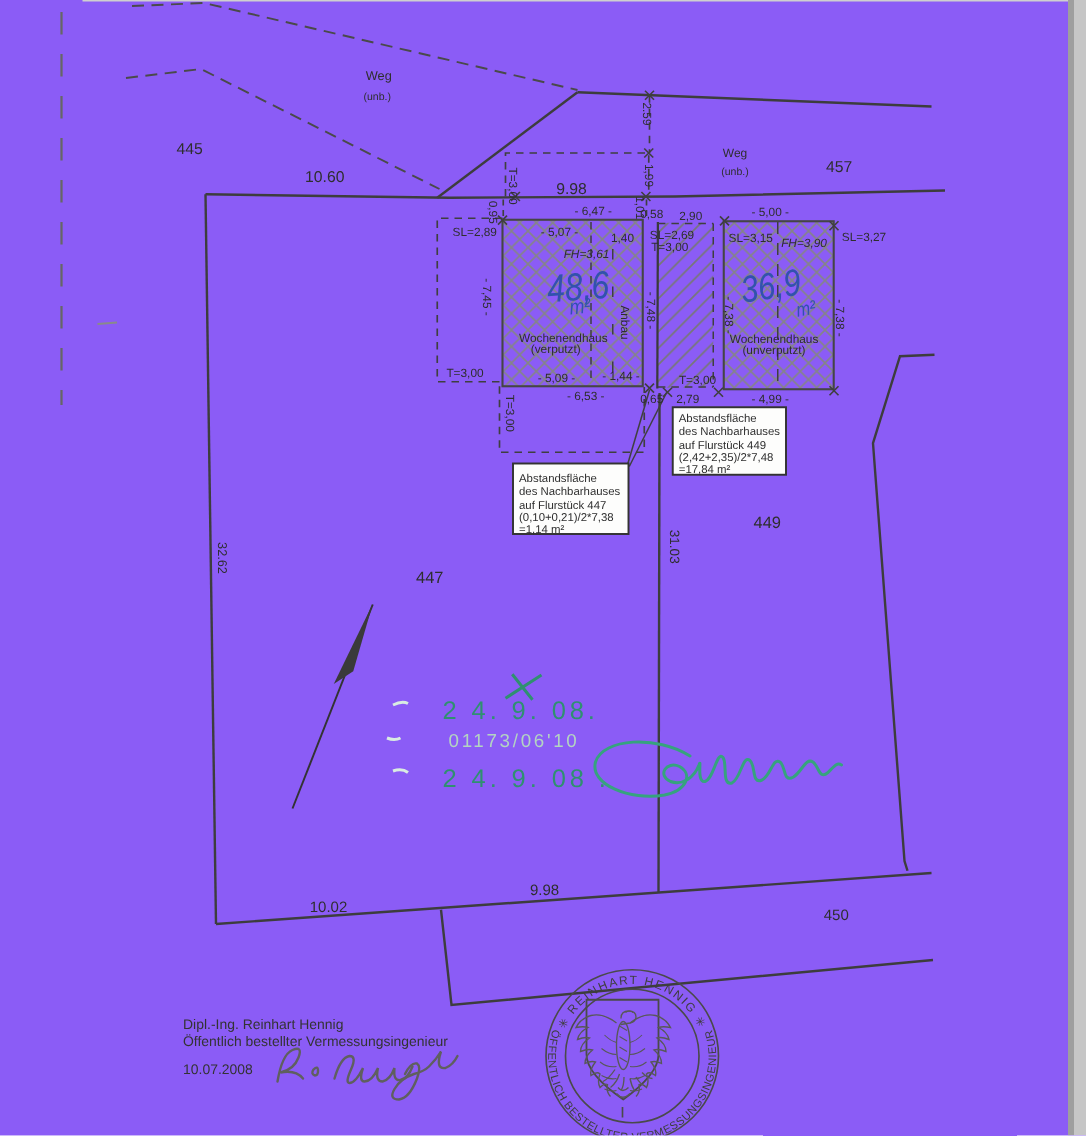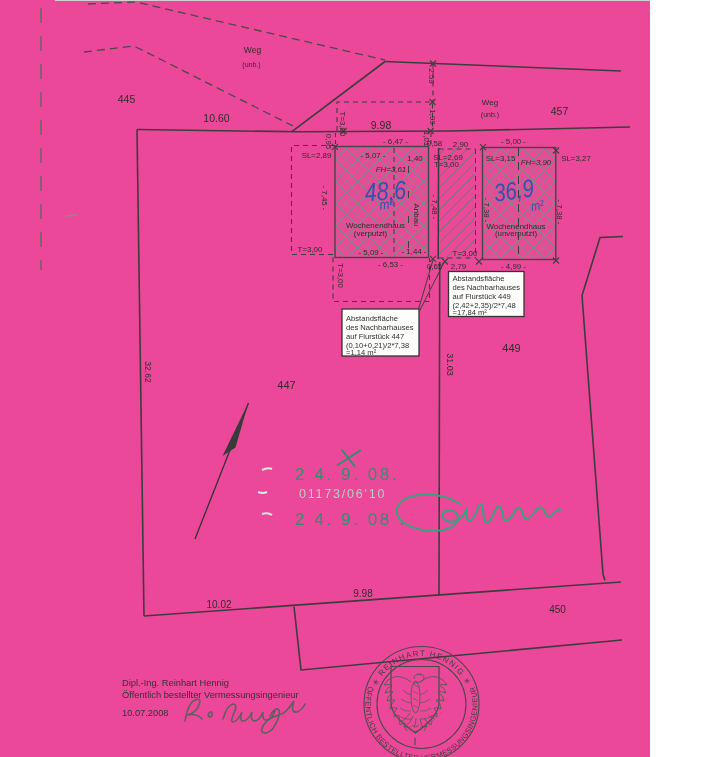--- a/index.html
+++ b/index.html
@@ -1,16 +1,16 @@
 <!DOCTYPE html>
 <html><head>
 <meta charset="utf-8">
 <style>
   html,body{margin:0;padding:0;background:#fff;}
-  #page{position:relative;width:650px;height:757px;background:#ec4899;overflow:hidden;}
+  #page{position:relative;width:724px;height:757px;background:#8b5cf6;overflow:hidden;}
   svg{position:absolute;left:0;top:0;}
 </style>
 </head>
 <body>
 <div id="page">
 <svg width="724" height="757" viewBox="0 0 724 757">
 <defs>
   <pattern id="xh" width="11" height="11" patternUnits="userSpaceOnUse">
     <path d="M0,0 L11,11 M11,0 L0,11 M-1,10 L1,12 M10,-1 L12,1" stroke="#858585" stroke-width="1.05" fill="none"></path>
   </pattern>

